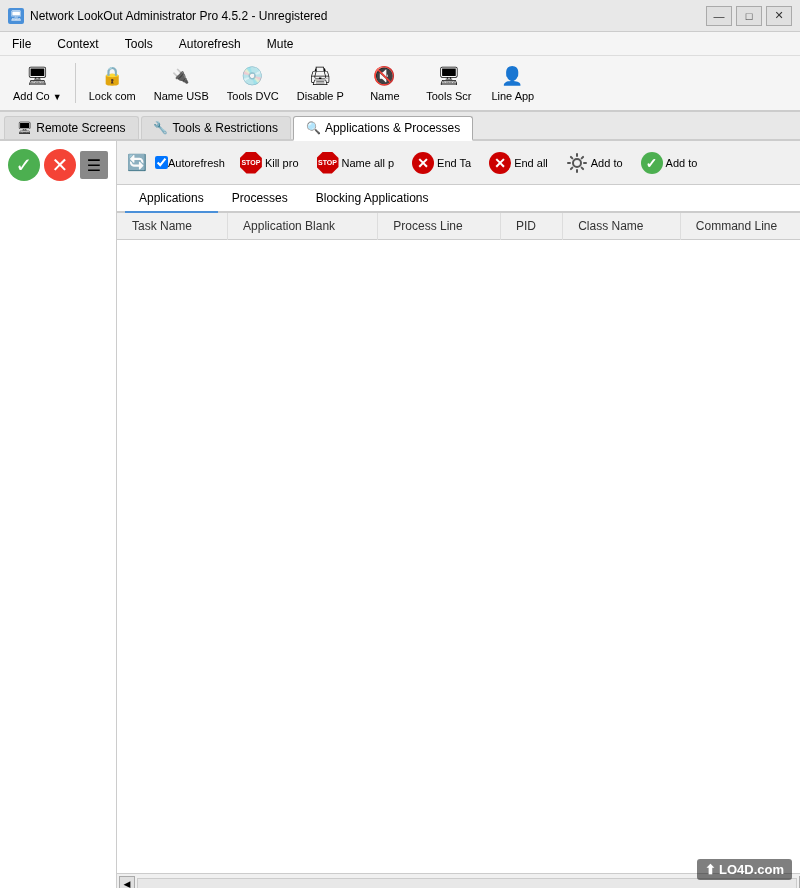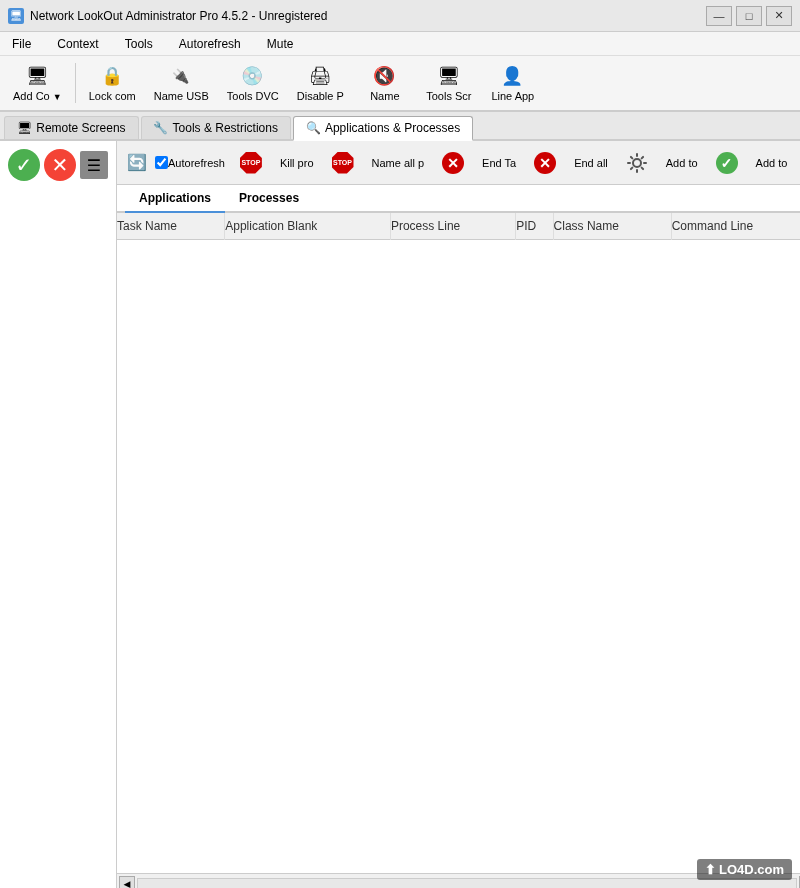--- a/index.html
+++ b/index.html
@@ -204,21 +204,21 @@
       display: flex;
       flex-direction: row;
       align-items: center;
       justify-content: center;
       padding: 3px 6px;
       cursor: pointer;
       border: 1px solid transparent;
       border-radius: 2px;
       font-size: 11px;
       color: #000;
-      gap: 18px;
+      gap: 3px;
       white-space: nowrap;
     }
     .action-icon {
       width: 22px;
       height: 22px;
       display: flex;
       align-items: center;
       justify-content: center;
     }
 
@@ -251,46 +251,45 @@
       background: #fff;
       gap: 0;
     }
     .sub-tab {
       padding: 6px 14px;
       cursor: pointer;
       font-size: 12px;
       color: #000;
       border-bottom: 2px solid transparent;
       margin-bottom: -2px;
-      font-weight: bold;
     }
     .sub-tab.active {
       border-bottom: 2px solid #4a90d9;
-      font-weight: 700;
+      font-weight: 400;
     }
 
     
     .table-container {
       flex: 1;
       background: #fff;
       overflow: auto;
       position: relative;
     }
     table {
       width: 100%;
       border-collapse: collapse;
       min-width: 700px;
     }
     thead tr {
       background: #f0f0f0;
       border-bottom: 1px solid #ccc;
     }
     thead th {
       text-align: left;
-      padding: 6px 0;
+      padding: 6px 15px;
       font-size: 12px;
       font-weight: 500;
       color: #333;
       border-right: 1px solid #ddd;
       white-space: nowrap;
     }
     thead th:last-child { border-right: none; }
 
     
     .scrollbar-area {
@@ -532,20 +531,21 @@
         <div class="action-icon">
           <div class="green-check-circle">✓</div>
         </div>
         <span>Add to</span>
       </div>
     </div>
 
     <div class="sub-tab-bar">
       <div class="sub-tab active">Applications</div>
       <div class="sub-tab">Processes</div>
+      <div class="sub-tab">Blocking Applications</div>
     </div>
 
     <div class="table-container">
       <table>
         <thead>
           <tr>
             <th>Task Name</th>
             <th>Application Blank</th>
             <th>Process Line</th>
             <th>PID</th>

